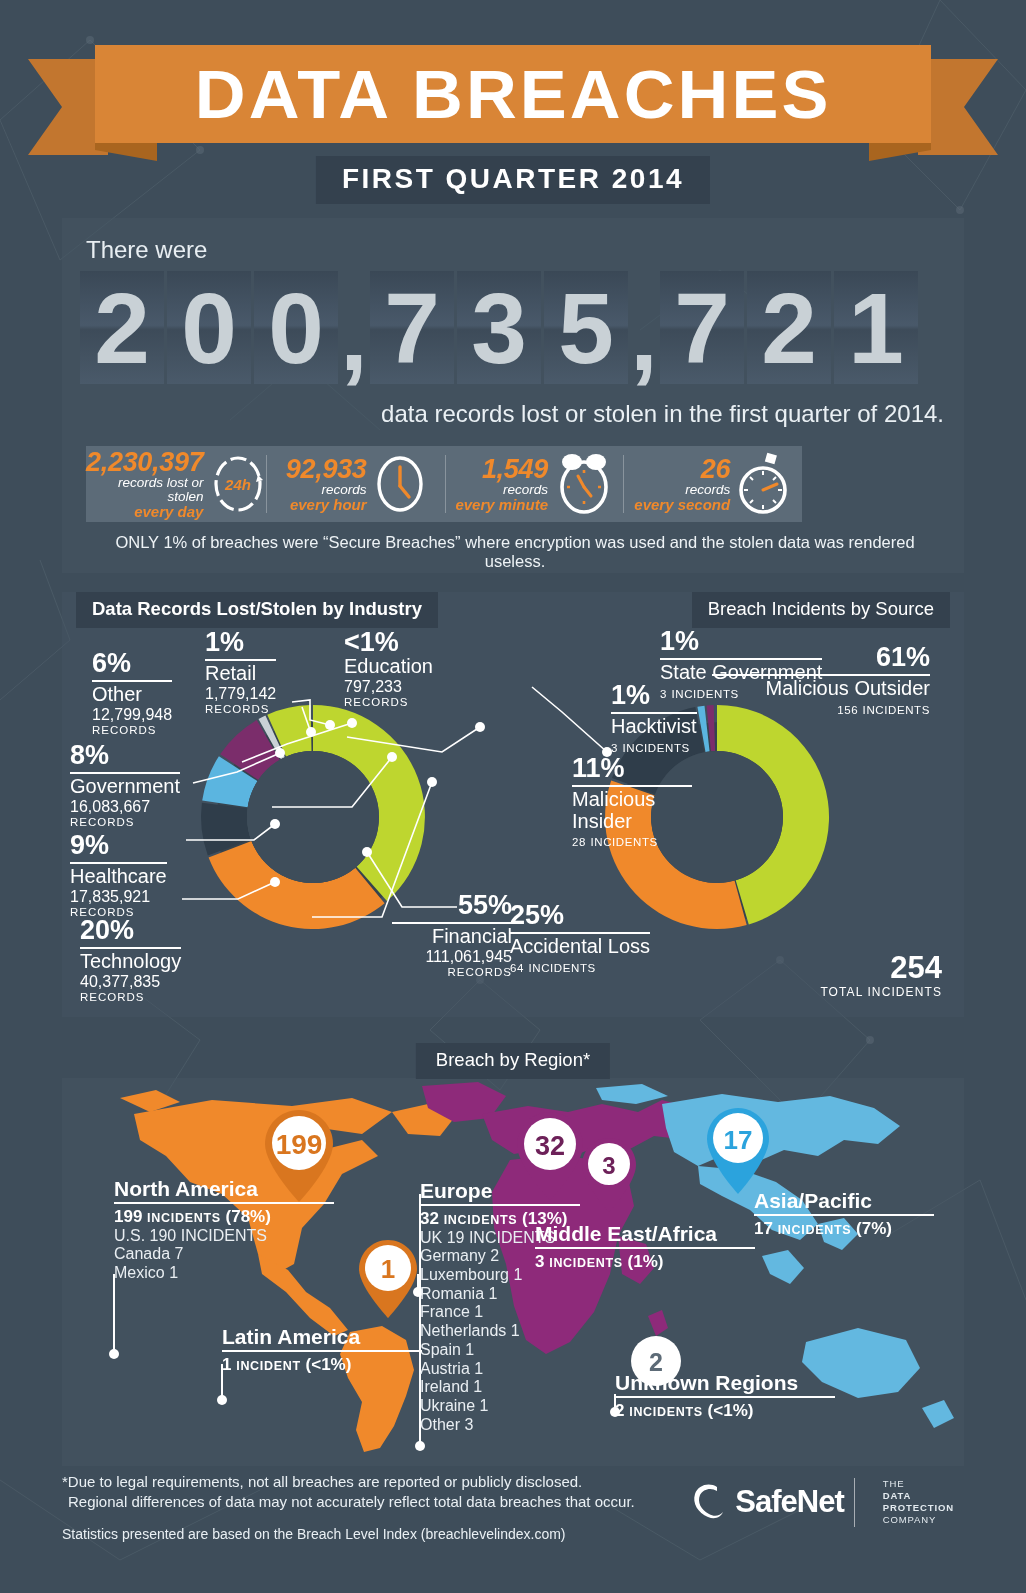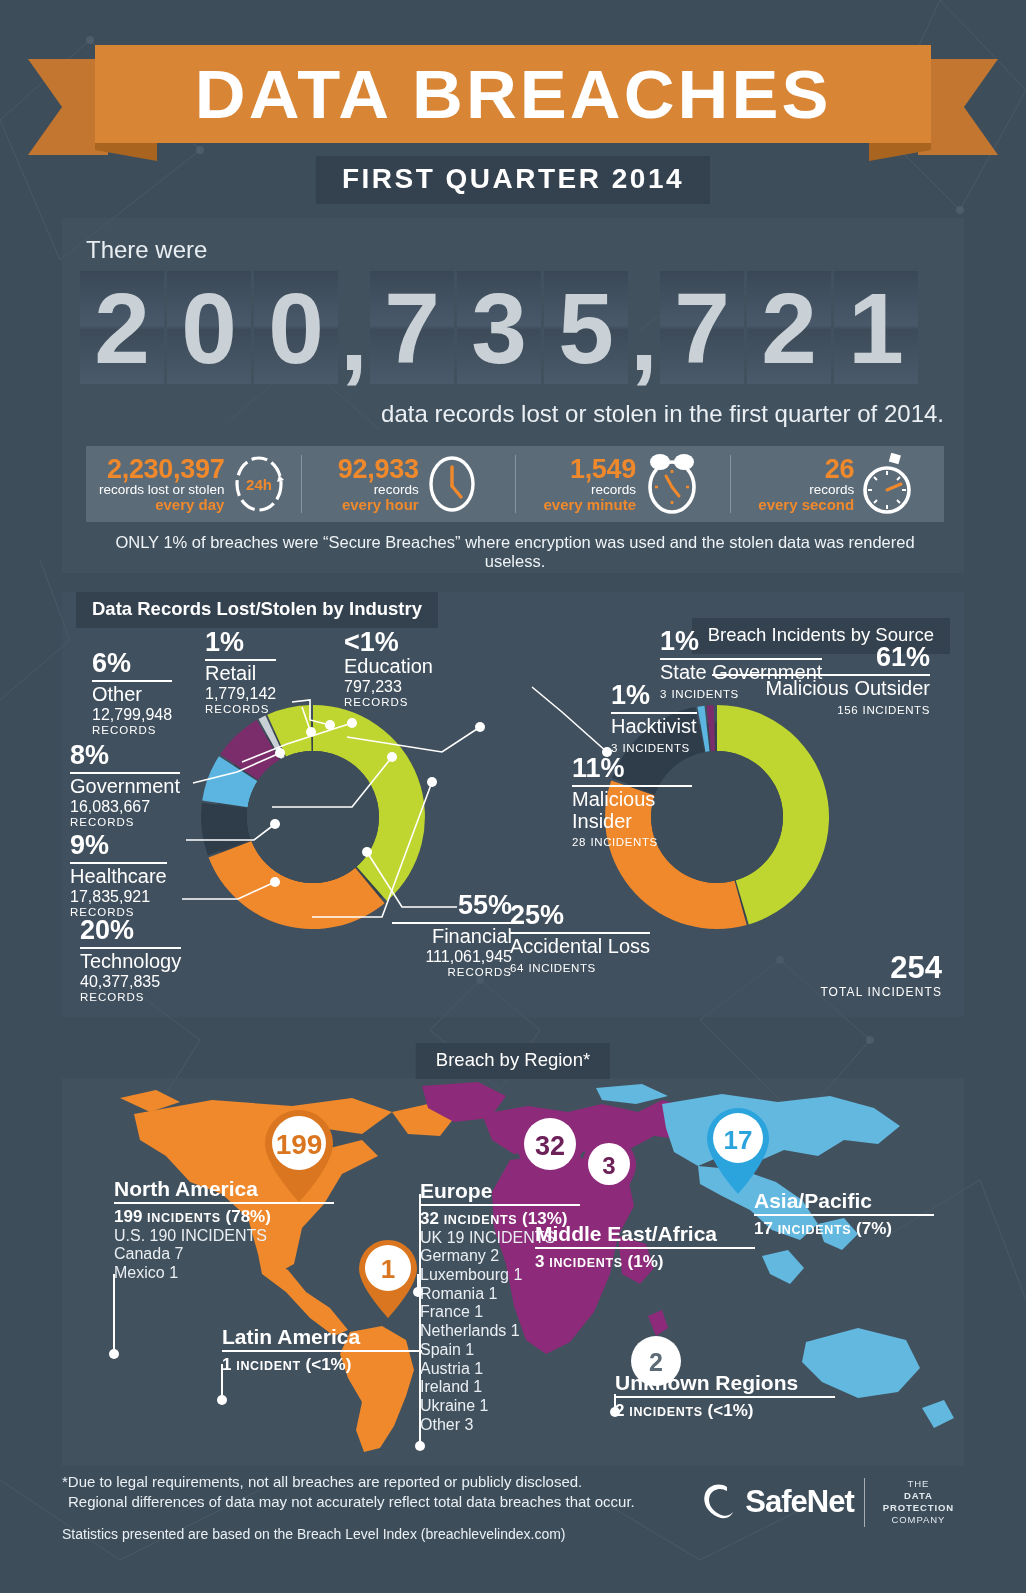--- a/index.html
+++ b/index.html
@@ -59,22 +59,22 @@
   }
   .comma {
     width: 26px; height: 113px; display: flex; align-items: flex-end; justify-content: center;
     font-size: 100px; font-weight: 700; color: #c9d1d6; line-height: 0.9;
     margin-right: 3px; padding-bottom: 4px;
   }
   .records-caption {
     position: absolute; top: 182px; right: 20px; font-size: 24px; color: #eaf0f4;
   }
   .rate-bar {
-    position: absolute; top: 228px; left: 24px; width: 858px; height: 76px;
-    background: #5c6b78; display: flex;
+    position: absolute; top: 228px; left: 24px; width: 716px; height: 76px;
+    background: #5c6b78; display: flex; font-style: italic;
   }
   .rate-item {
     flex: 1; display: flex; align-items: center; justify-content: center;
     gap: 7px; position: relative;
   }
   .rate-item + .rate-item::before {
     content: ""; position: absolute; left: 0; top: 9px; bottom: 9px; width: 1px;
     background: rgba(255,255,255,0.28);
   }
   .rate-text { text-align: right; line-height: 1.05; }
@@ -90,21 +90,21 @@
   
   .panel-charts {
     position: absolute; top: 592px; left: 62px; width: 902px; height: 425px;
     background: rgba(70,86,99,0.40); z-index: 2;
   }
   .sec-tab {
     position: absolute; top: 0; background: #34414e; padding: 6px 16px 8px;
     font-size: 18.5px; color: #fff; z-index: 3;
   }
   .tab-left { left: 14px; font-weight: bold; }
-  .tab-right { right: 14px; margin-top: 26px; }
+  .tab-right { right: 14px; }
   .tab-region {
     position: absolute; top: 1043px; left: 50%; transform: translateX(-50%);
     background: #34414e; padding: 6px 20px 8px; font-size: 18.5px; color: #fff; z-index: 4;
   }
 
   .chart-svg { position: absolute; top: 0; left: 0; }
 
   
   .co { position: absolute; z-index: 4; }
   .co .pct { font-size: 27px; font-weight: 700; color: #fff; line-height: 1; }
@@ -130,21 +130,21 @@
   .mlabel .mmain { font-size: 17px; font-weight: 700; color: #fff; line-height: 1.15; }
   .mlabel .mmain .sm { font-size: 12.5px; letter-spacing: 0.7px; font-weight: 700; }
   .mlabel .mrow { font-size: 16px; color: #e9eef2; line-height: 1.17; }
 
   
   .footer { position: absolute; top: 1472px; left: 62px; width: 902px; z-index: 3; }
   .fnote { font-size: 15px; color: #eaf0f4; line-height: 1.32; }
   .fnote2 { font-size: 14px; color: #eaf0f4; margin-top: 14px; }
   .logo { position: absolute; top: 6px; right: 10px; display: flex; align-items: center; gap: 10px; }
   .logo-name { font-size: 31px; font-weight: 700; color: #fff; letter-spacing: -1px; position: relative; }
-  .logo-tag { border-left: 1px solid rgba(255,255,255,0.55); padding-left: 18px; line-height: 1.28; text-align: center; }
+  .logo-tag { border-left: 1px solid rgba(255,255,255,0.55); padding-left: 28px; line-height: 1.28; }
   .logo-tag div { font-size: 9.5px; letter-spacing: 0.9px; color: #e3eaef; }
   .logo-tag .b { font-weight: 700; }
 </style>
 </head>
 <body>
 
 <svg class="bg-net" width="1026" height="1593">
   <rect width="1026" height="1593" fill="#3e4d5a"></rect>
   <g stroke="#54646f" stroke-width="1" fill="none" opacity="0.55">
     <path d="M0,120 L90,40 L200,150 L60,260 Z"></path>

